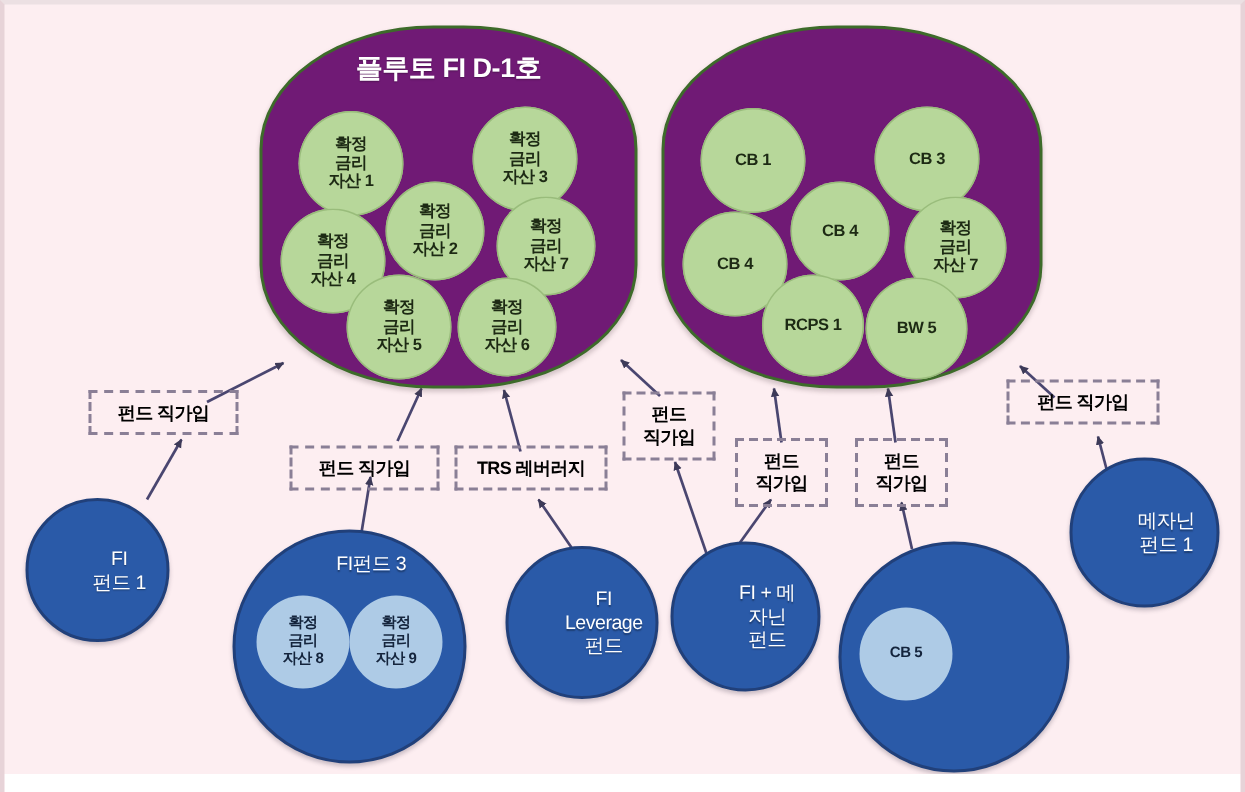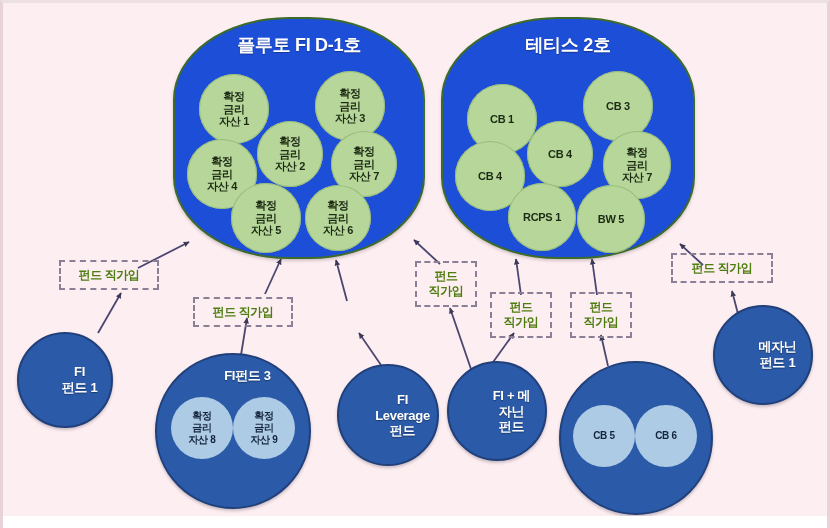--- a/index.html
+++ b/index.html
@@ -20,21 +20,21 @@
   #stage:after{
     content:"";position:absolute;left:0;right:0;bottom:0;height:12px;
     background:#ffffff;
   }
   
   #links{position:absolute;left:0;top:0;width:830px;height:528px;}
 
   
   .greenbox{
     position:absolute;
-    background:#1d4ed8;
+    background:#701a75;
     border:2px solid #3d6b2a;
     border-radius:46% / 34%;
     box-shadow:0 2px 3px rgba(90,70,80,.25);
   }
   .greenbox > .gtitle{
     position:absolute;left:0;right:0;top:14px;
     text-align:center;color:#ffffff;
     font-size:18px;font-weight:bold;letter-spacing:-.3px;
     text-shadow:0 1px 1px rgba(0,0,0,.30);
   }
@@ -54,21 +54,21 @@
   .bluecircle{
     position:absolute;
     background:#2a5aa8;
     border:2px solid #21407a;
     border-radius:50%;
     color:#ffffff;
     box-shadow:0 2px 3px rgba(80,70,90,.3);
   }
   .bluecircle > .btitle{
     position:absolute;left:0;right:0;
-    text-align:center;font-weight:bold;line-height:1.2;
+    text-align:center;font-weight:normal;line-height:1.2;
     letter-spacing:-.3px;
     text-shadow:0 1px 1px rgba(0,0,0,.35);
     margin-left:29px;
   }
   .bluecircle.solo > .btitle{
     top:50%;transform:translateY(-50%);font-size:13px;
   }
   .bluecircle.parent > .btitle{ top:13px;font-size:13px; }
   .sub{
     position:absolute;
@@ -79,21 +79,21 @@
     text-align:center;
     font-size:10px;font-weight:bold;line-height:1.18;
     letter-spacing:-.3px;
   }
 
   
   .tag{
     position:absolute;
     border:2px dashed #8a7f96;
     background:transparent;
-    color:#4d7c0f;
+    color:#000000;
     display:flex;align-items:center;justify-content:center;
     text-align:center;
     font-size:12px;font-weight:bold;line-height:1.25;
     letter-spacing:-.4px;
     padding:3px 6px;
     box-sizing:border-box;
   }
 </style>
 </head>
 <body>
@@ -130,35 +130,35 @@
     <div class="asset" style="left:24px;top:55px;width:70px;height:70px;">확정<br>금리<br>자산 1</div>
     <div class="asset" style="left:140px;top:52px;width:70px;height:70px;">확정<br>금리<br>자산 3</div>
     <div class="asset" style="left:82px;top:102px;width:66px;height:66px;">확정<br>금리<br>자산 2</div>
     <div class="asset" style="left:12px;top:120px;width:70px;height:70px;">확정<br>금리<br>자산 4</div>
     <div class="asset" style="left:156px;top:112px;width:66px;height:66px;">확정<br>금리<br>자산 7</div>
     <div class="asset" style="left:56px;top:164px;width:70px;height:70px;">확정<br>금리<br>자산 5</div>
     <div class="asset" style="left:130px;top:166px;width:66px;height:66px;">확정<br>금리<br>자산 6</div>
   </div>
 
   <div class="greenbox" style="left:438px;top:14px;width:250px;height:238px;">
-    <div class="gtitle">테티스 2호</div>
 
-    <div class="asset" style="left:24px;top:65px;width:70px;height:70px;">CB 1</div>
+    <div class="asset" style="left:24px;top:53px;width:70px;height:70px;">CB 1</div>
     <div class="asset" style="left:140px;top:52px;width:70px;height:70px;">CB 3</div>
     <div class="asset" style="left:84px;top:102px;width:66px;height:66px;">CB 4</div>
     <div class="asset" style="left:12px;top:122px;width:70px;height:70px;text-align:right;">CB 4</div>
     <div class="asset" style="left:160px;top:112px;width:68px;height:68px;">확정<br>금리<br>자산 7</div>
     <div class="asset" style="left:65px;top:164px;width:68px;height:68px;">RCPS 1</div>
     <div class="asset" style="left:134px;top:166px;width:68px;height:68px;">BW 5</div>
   </div>
 
   <div class="tag" style="left:56px;top:257px;width:100px;height:30px;">펀드 직가입</div>
 
   <div class="tag" style="left:190px;top:294px;width:100px;height:30px;">펀드 직가입</div>
 
+  <div class="tag" style="left:300px;top:294px;width:102px;height:30px;">TRS 레버러지</div>
 
   <div class="tag" style="left:412px;top:258px;width:62px;height:46px;">펀드<br>직가입</div>
 
   <div class="tag" style="left:487px;top:289px;width:62px;height:46px;">펀드<br>직가입</div>
 
   <div class="tag" style="left:567px;top:289px;width:62px;height:46px;">펀드<br>직가입</div>
 
   <div class="tag" style="left:668px;top:250px;width:102px;height:30px;">펀드 직가입</div>
 
   <div class="bluecircle solo" style="left:14px;top:329px;width:92px;height:92px;">
@@ -174,20 +174,19 @@
   <div class="bluecircle solo" style="left:334px;top:361px;width:98px;height:98px;">
     <div class="btitle">FI<br>Leverage<br>펀드</div>
   </div>
 
   <div class="bluecircle solo" style="left:444px;top:358px;width:96px;height:96px;">
     <div class="btitle">FI + 메<br>자닌<br>펀드</div>
   </div>
 
   <div class="bluecircle parent" style="left:556px;top:358px;width:150px;height:150px;">
     <div class="sub" style="left:12px;top:42px;width:62px;height:62px;">CB 5</div>
-    <div class="sub" style="left:74px;top:42px;width:62px;height:62px;">CB 6</div>
   </div>
 
   <div class="bluecircle solo" style="left:710px;top:302px;width:96px;height:96px;">
     <div class="btitle">메자닌<br>펀드 1</div>
   </div>
 
 </div>
 
 </body></html>

